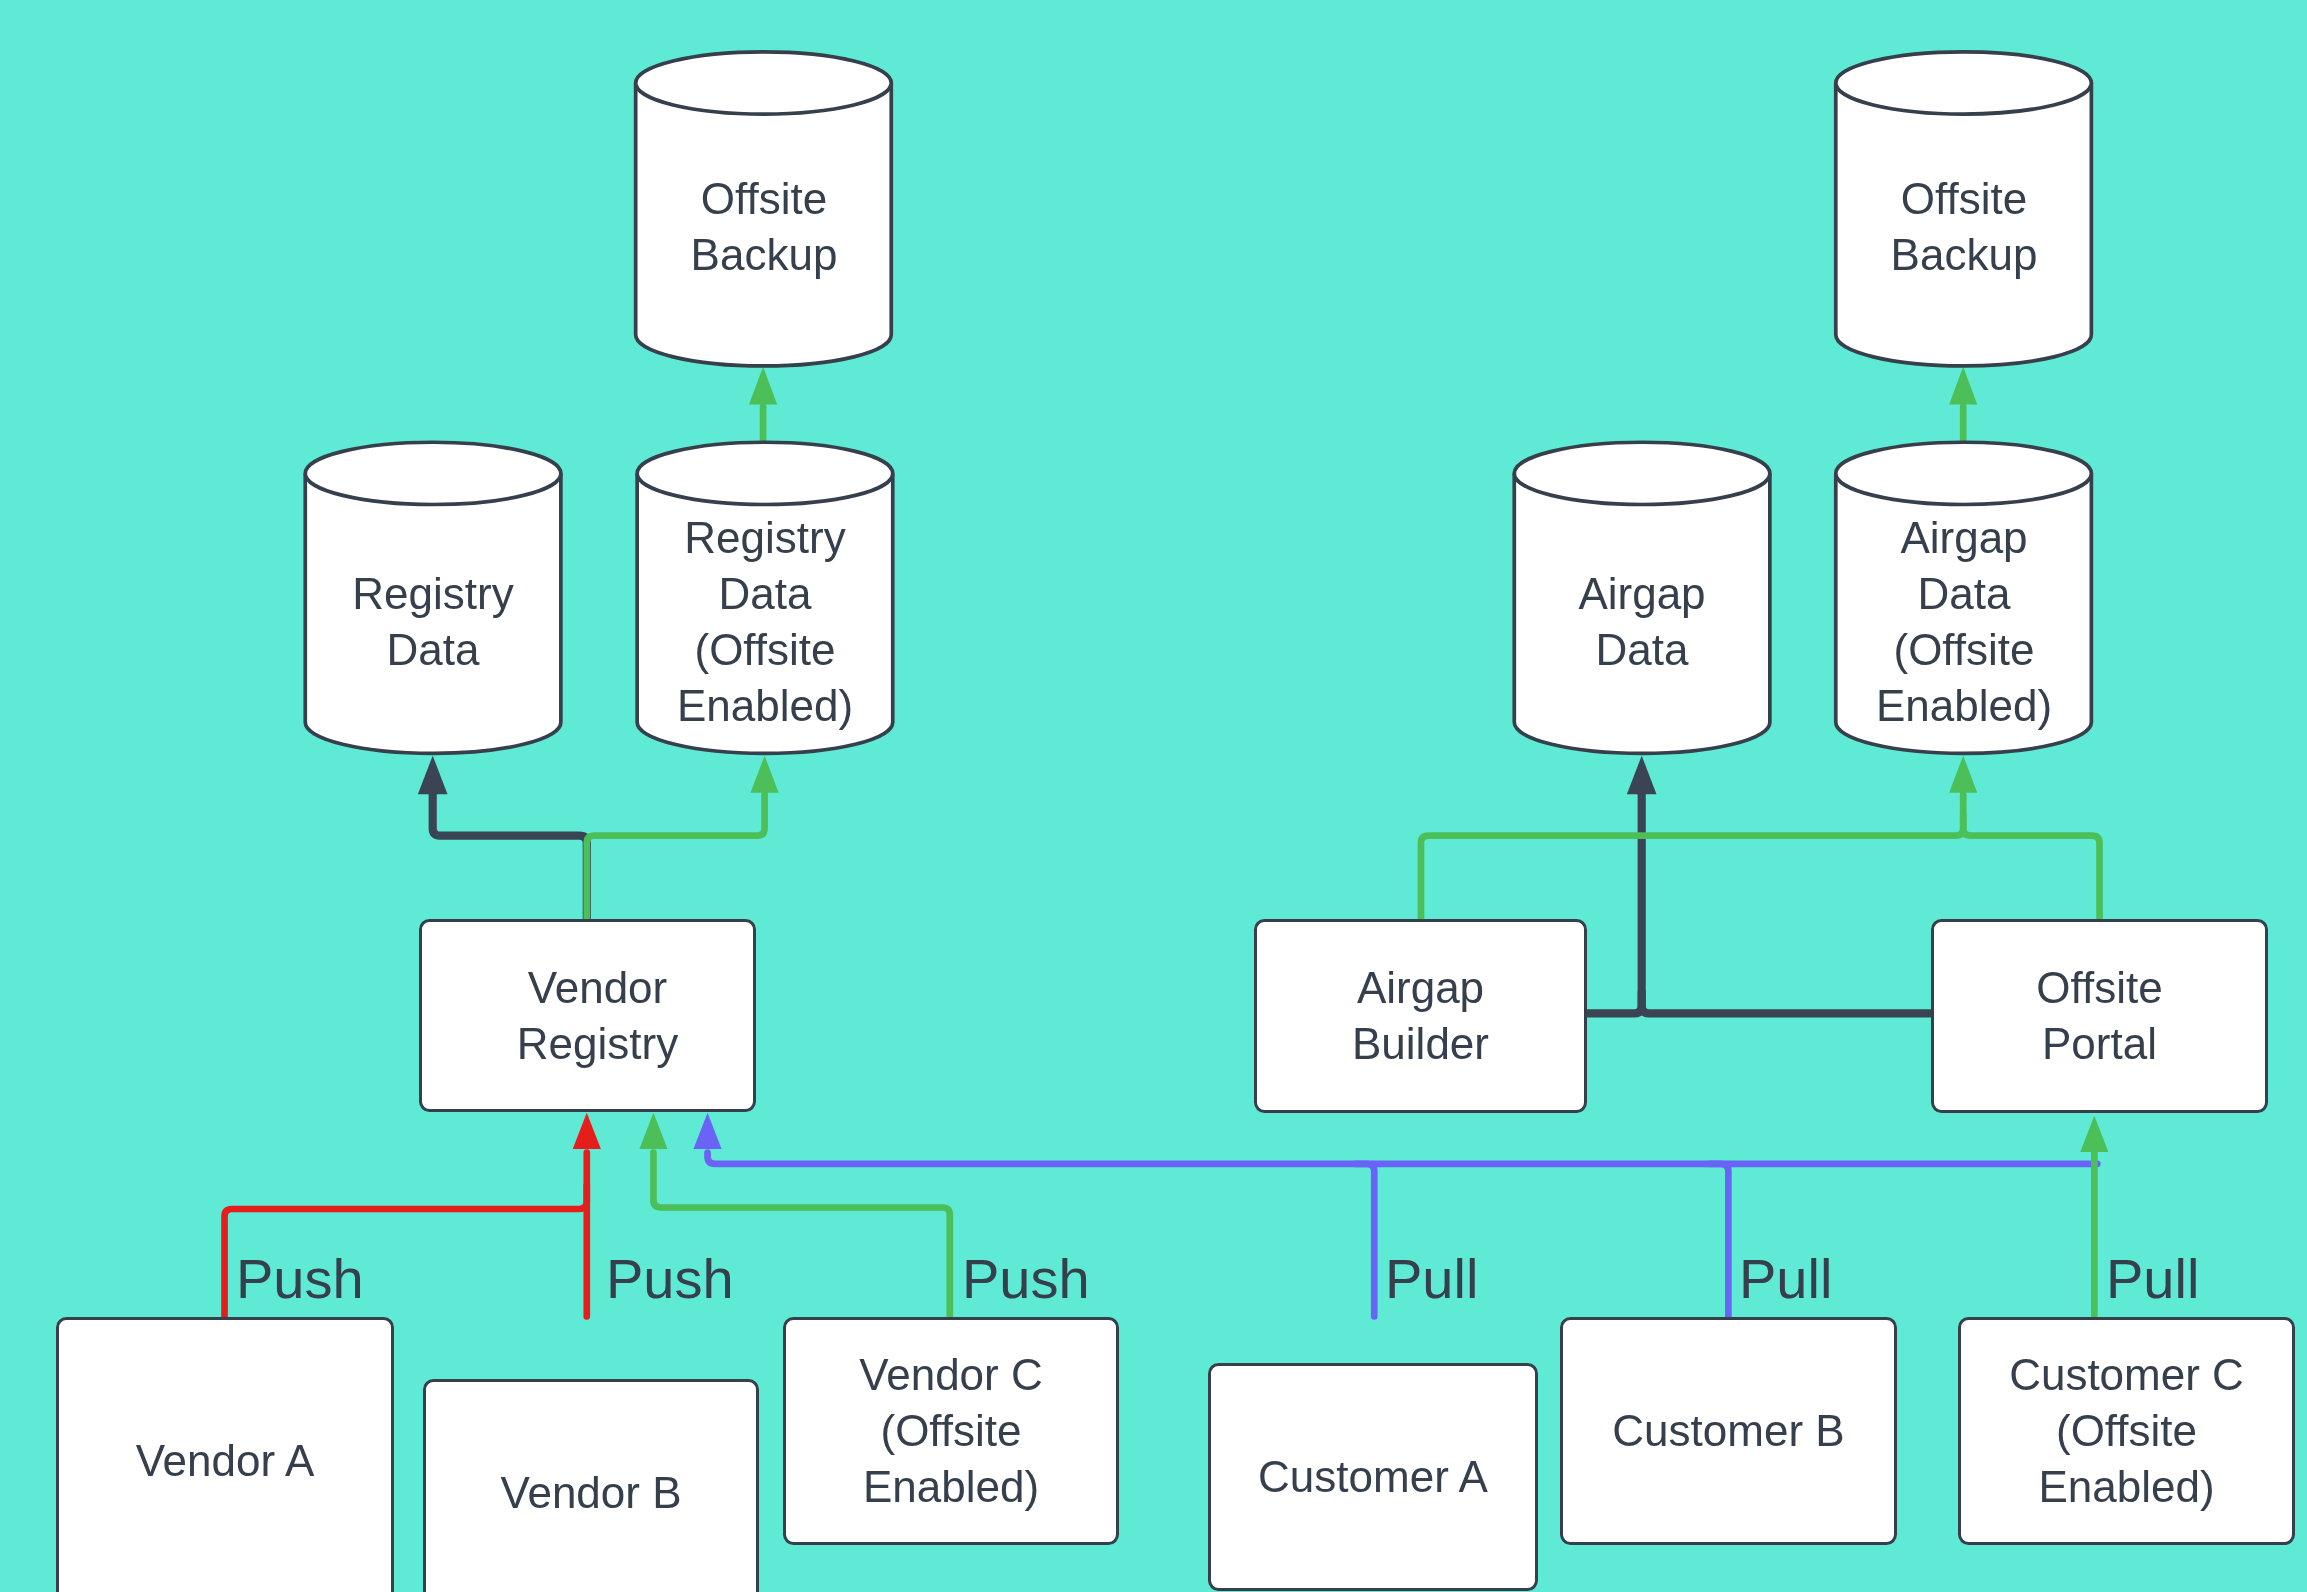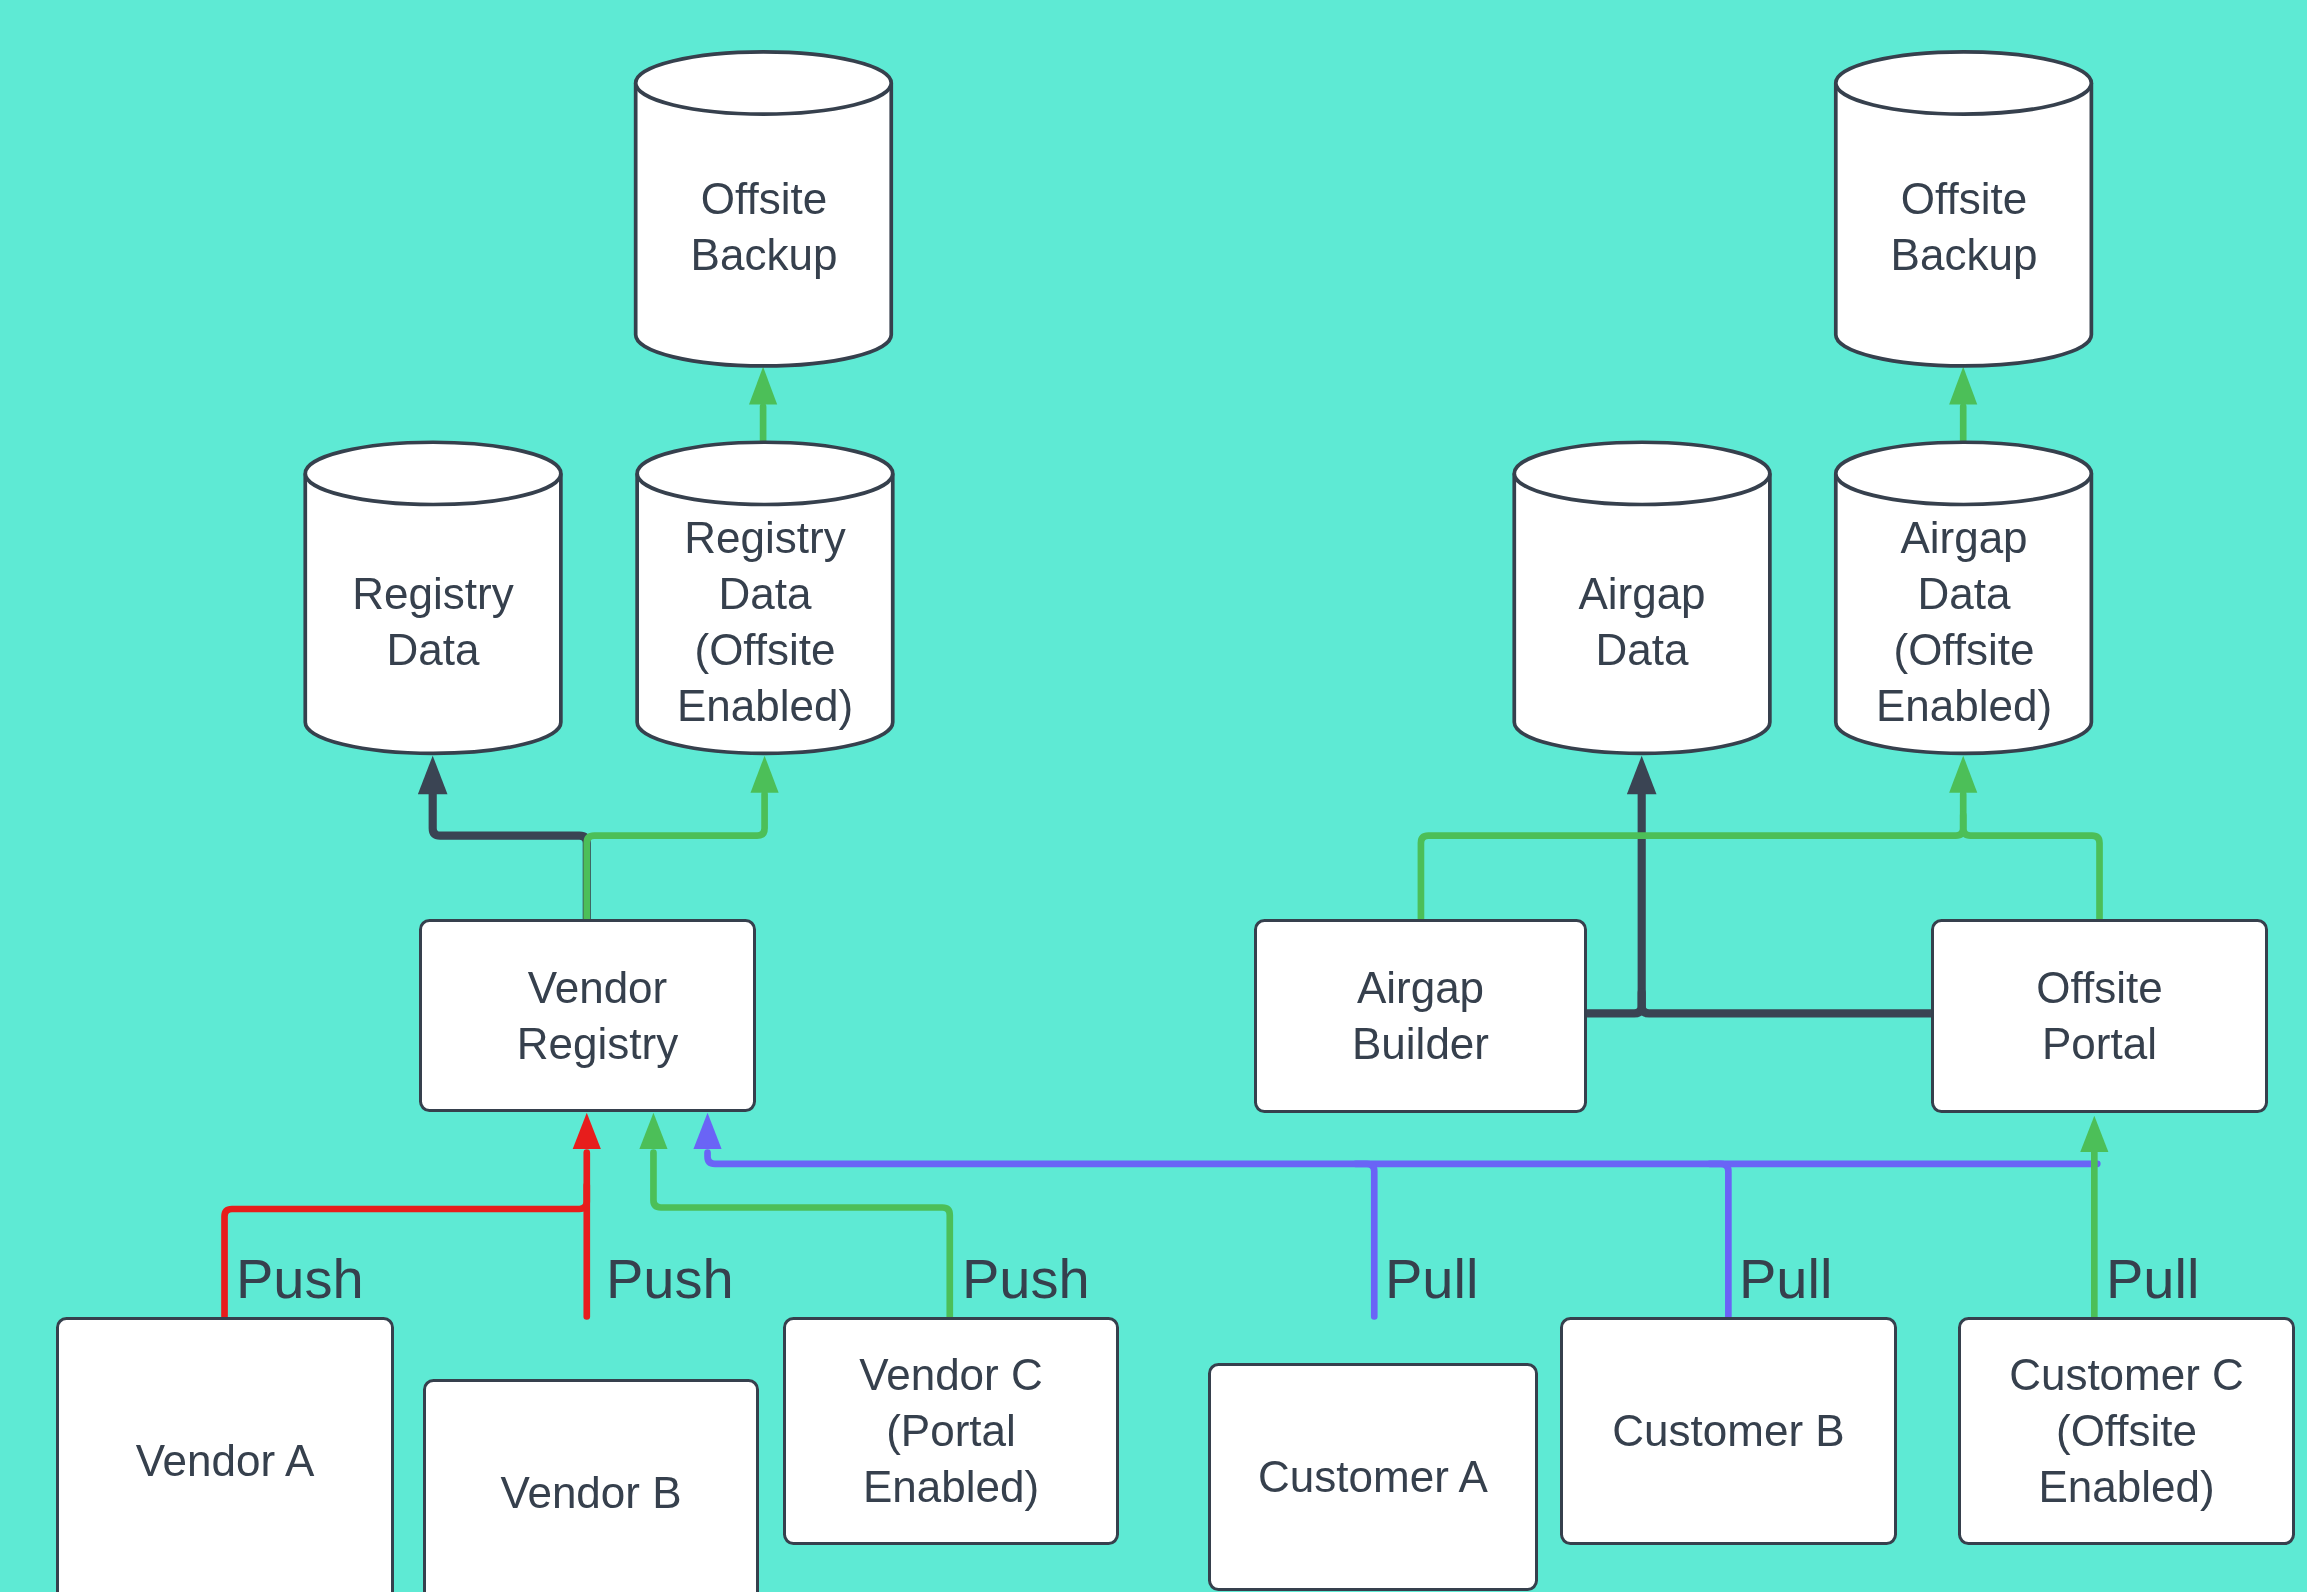--- a/index.html
+++ b/index.html
@@ -150,21 +150,21 @@
   <div class="node-box" style="left:419px;top:919px;width:337px;height:193px;padding-left:20px;">Vendor
 Registry</div>
   <div class="node-box" style="left:1254px;top:919px;width:333px;height:194px;">Airgap
 Builder</div>
   <div class="node-box" style="left:1931px;top:919px;width:337px;height:194px;">Offsite
 Portal</div>
 
   <div class="node-box" style="left:56px;top:1317px;width:338px;height:288px;">Vendor A</div>
   <div class="node-box" style="left:423px;top:1379px;width:336px;height:228px;">Vendor B</div>
   <div class="node-box" style="left:783px;top:1317px;width:336px;height:228px;">Vendor C
-(Portal
+(Offsite
 Enabled)</div>
   <div class="node-box" style="left:1208px;top:1317px;width:330px;height:228px;margin-top:46px;">Customer A</div>
   <div class="node-box" style="left:1560px;top:1317px;width:337px;height:228px;">Customer B</div>
   <div class="node-box" style="left:1927px;top:1317px;width:337px;height:228px;margin-left:31px;">Customer C
 (Offsite
 Enabled)</div>
 
   <div class="edge-label" style="left:236px;top:1255px;">Push</div>
   <div class="edge-label" style="left:606px;top:1255px;">Push</div>
   <div class="edge-label" style="left:962px;top:1255px;">Push</div>

